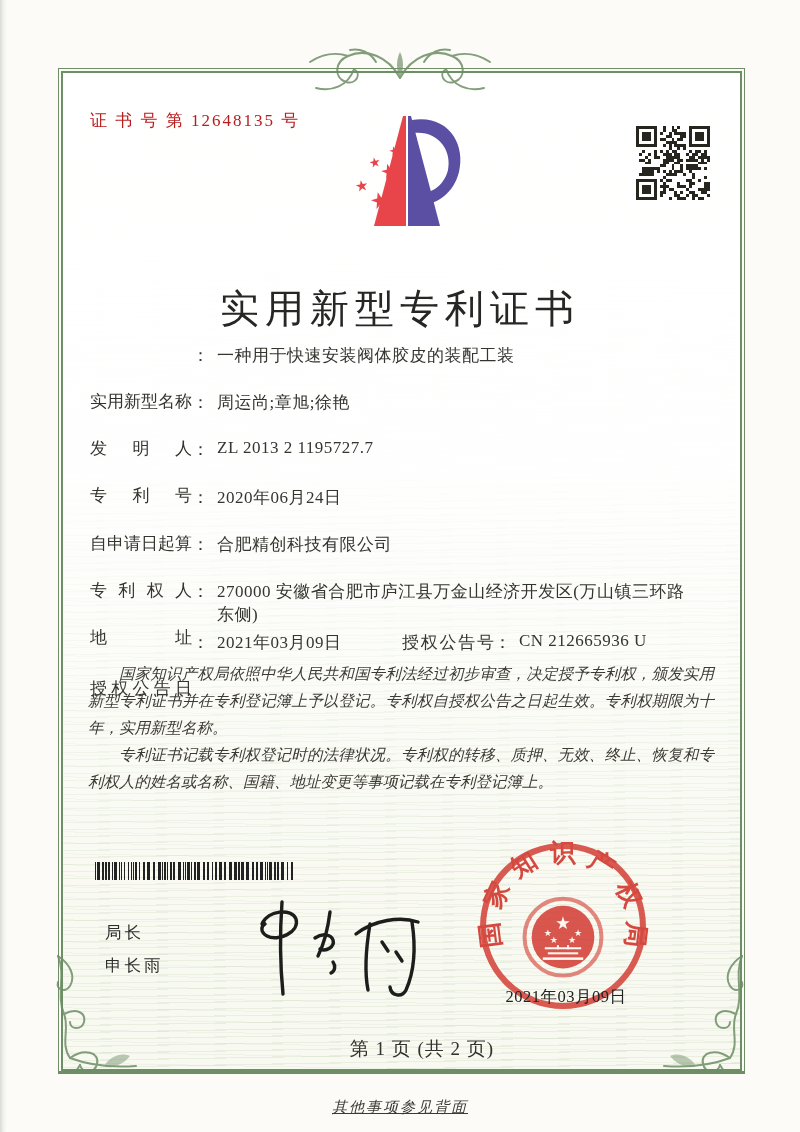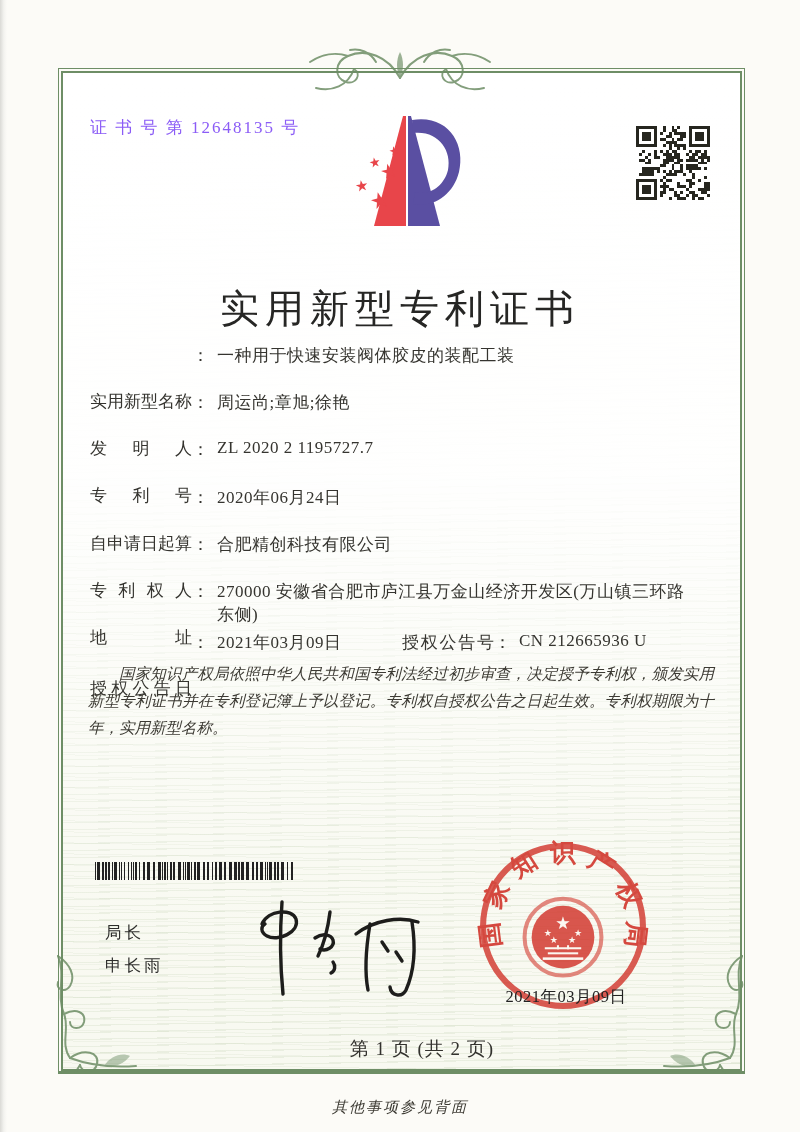--- a/index.html
+++ b/index.html
@@ -17,21 +17,21 @@
   .frame-inner{position:absolute;left:2px;top:2px;right:2px;bottom:2px;
     border:2px solid var(--border_green);
     background:
       linear-gradient(180deg,#ffffff 0%,rgba(255,255,255,.95) 40%,rgba(255,255,255,.55) 62%,rgba(255,255,255,.25) 80%,rgba(255,255,255,.15) 100%),
       repeating-linear-gradient(179deg,rgba(139,168,115,.16) 0 1.2px,rgba(255,255,255,0) 1.2px 7px),
       repeating-linear-gradient(181deg,rgba(139,168,115,.10) 0 1px,rgba(255,255,255,0) 1px 11px),
       #f7f8ee;}
   .frame-bottom-thick{position:absolute;left:-1px;right:-1px;bottom:-1px;height:3px;background:var(--border_green);}
   .orn{position:absolute;stroke:var(--border_green);fill:none;stroke-width:2;stroke-linecap:round;opacity:.85;}
   
-  .cert-no{position:absolute;left:90px;top:116px;font-size:17px;letter-spacing:2px;color:#8b5cf6;}
+  .cert-no{position:absolute;left:90px;top:109px;font-size:17px;letter-spacing:2px;color:#b91c1c;}
   .logo{position:absolute;left:340px;top:110px;width:130px;height:124px;}
   .qr{position:absolute;left:636px;top:126px;width:74px;height:74px;}
   .title{position:absolute;left:0;top:242px;width:100%;text-align:center;
     font-size:39px;letter-spacing:6px;color:#262624;font-weight:500;margin-top:40px;}
   
   .row{position:absolute;left:90px;font-size:17px;color:#35342f;white-space:nowrap;}
   .lab{display:inline-block;width:102px;text-align:justify;text-align-last:justify;vertical-align:top;margin-top:46px;}
   .lab2{display:inline-block;width:92px;text-align:justify;text-align-last:justify;vertical-align:top;}
   .colon{display:inline-block;vertical-align:top;margin-right:8px;}
   .val{display:inline-block;vertical-align:top;letter-spacing:.5px;}
@@ -43,21 +43,21 @@
   .body-text p{margin:0;text-indent:2em;}
   
   .barcode{position:absolute;left:95px;top:862px;width:204px;height:18px;}
   .director{position:absolute;left:105px;top:916px;font-size:16.5px;letter-spacing:3px;color:#2e2e2c;line-height:33px;}
   .signature{position:absolute;left:212px;top:890px;width:230px;height:108px;}
   .seal{position:absolute;left:477px;top:840px;width:172px;height:172px;opacity:.92;}
   .seal-date{position:absolute;left:488px;top:986px;width:156px;text-align:center;
     font-size:16.5px;color:#222;letter-spacing:.5px;}
   .page-info{position:absolute;left:0;top:1036px;width:100%;text-align:center;font-size:19px;color:#33322e;letter-spacing:1px;padding-left:22px;}
   .back-note{position:absolute;left:0;top:1098px;width:100%;text-align:center;
-    font-size:15px;font-style:italic;color:#3c3a33;letter-spacing:2px;}
+    font-size:15px;font-style:italic;color:#3c3a33;letter-spacing:2px;text-decoration:underline;}
 </style>
 </head>
 <body>
 
 <div class="scan-edge"></div>
 
 <div class="frame">
   <div class="frame-inner"></div>
   <div class="frame-bottom-thick"></div>
 </div>
@@ -324,40 +324,41 @@
 
 <div class="title">实用新型专利证书</div>
 
 <div class="row" style="top:344px;">
   <span class="lab">实用新型名称</span><span class="colon">：</span><span class="val">一种用于快速安装阀体胶皮的装配工装</span>
 </div>
 <div class="row" style="top:391px;">
   <span class="lab">发明人</span><span class="colon">：</span><span class="val">周运尚;章旭;徐艳</span>
 </div>
 <div class="row" style="top:438px;">
-  <span class="lab">专利号</span><span class="colon">：</span><span class="val">ZL 2020 2 1195727.7</span>
+  <span class="lab">专利号</span><span class="colon">：</span><span class="val">ZL 2013 2 1195727.7</span>
 </div>
 <div class="row" style="top:486px;">
   <span class="lab">自申请日起算</span><span class="colon">：</span><span class="val">2020年06月24日</span>
 </div>
 <div class="row" style="top:533px;">
   <span class="lab">专利权人</span><span class="colon">：</span><span class="val">合肥精创科技有限公司</span>
 </div>
 <div class="row" style="top:580px;">
   <span class="lab">地址</span><span class="colon">：</span><span class="val val-wrap">270000 安徽省合肥市庐江县万金山经济开发区(万山镇三环路东侧)</span>
 </div>
 <div class="row row-grant" style="top:631px;">
   <span class="lab">授权公告日</span><span class="colon">：</span><span class="val">2021年03月09日</span>
   <span class="pair2">
     <span class="lab2">授权公告号</span><span class="colon">：</span><span class="val">CN 212665936 U</span>
   </span>
 </div>
 
 <div class="body-text">
   <p>国家知识产权局依照中华人民共和国专利法经过初步审查，决定授予专利权，颁发实用新型专利证书并在专利登记簿上予以登记。专利权自授权公告之日起生效。专利权期限为十年，实用新型名称。</p>
+  <p>专利证书记载专利权登记时的法律状况。专利权的转移、质押、无效、终止、恢复和专利权人的姓名或名称、国籍、地址变更等事项记载在专利登记簿上。</p>
 </div>
 
 <div class="barcode">
   <svg id="barcode-svg" width="204" height="18" shape-rendering="crispEdges">
       <rect x="0" y="0" width="1" height="18" fill="#222"></rect>
       <rect x="2" y="0" width="3" height="18" fill="#222"></rect>
       <rect x="7" y="0" width="2" height="18" fill="#222"></rect>
       <rect x="10" y="0" width="2" height="18" fill="#222"></rect>
       <rect x="13" y="0" width="2" height="18" fill="#222"></rect>
       <rect x="17" y="0" width="1" height="18" fill="#222"></rect>

